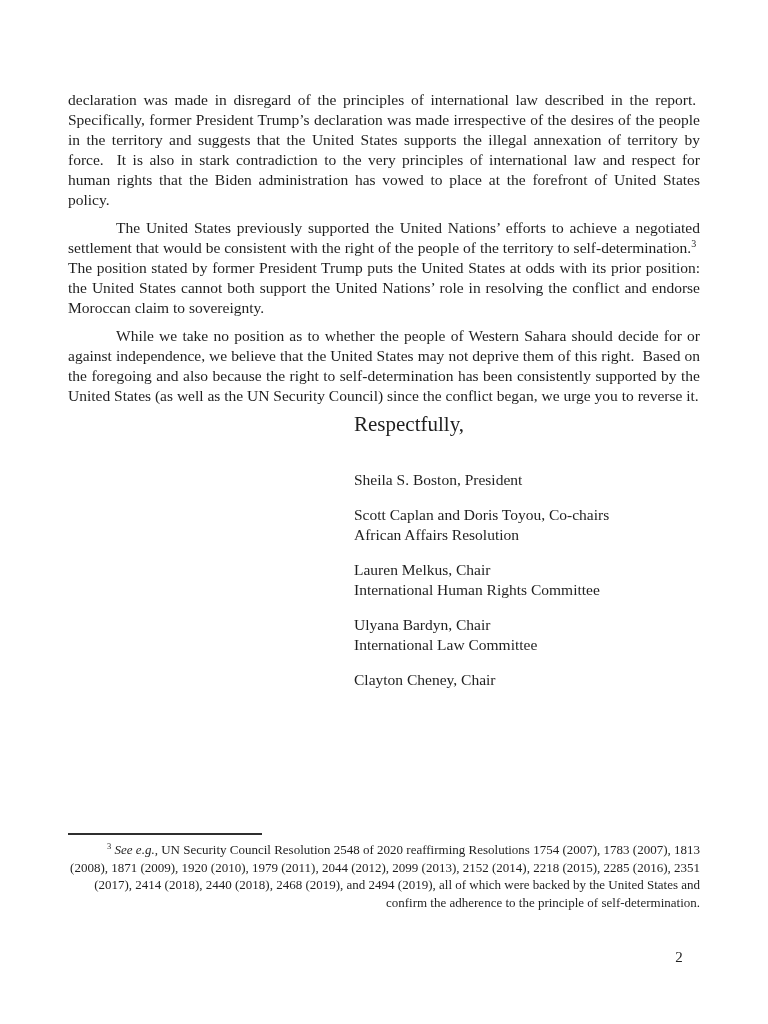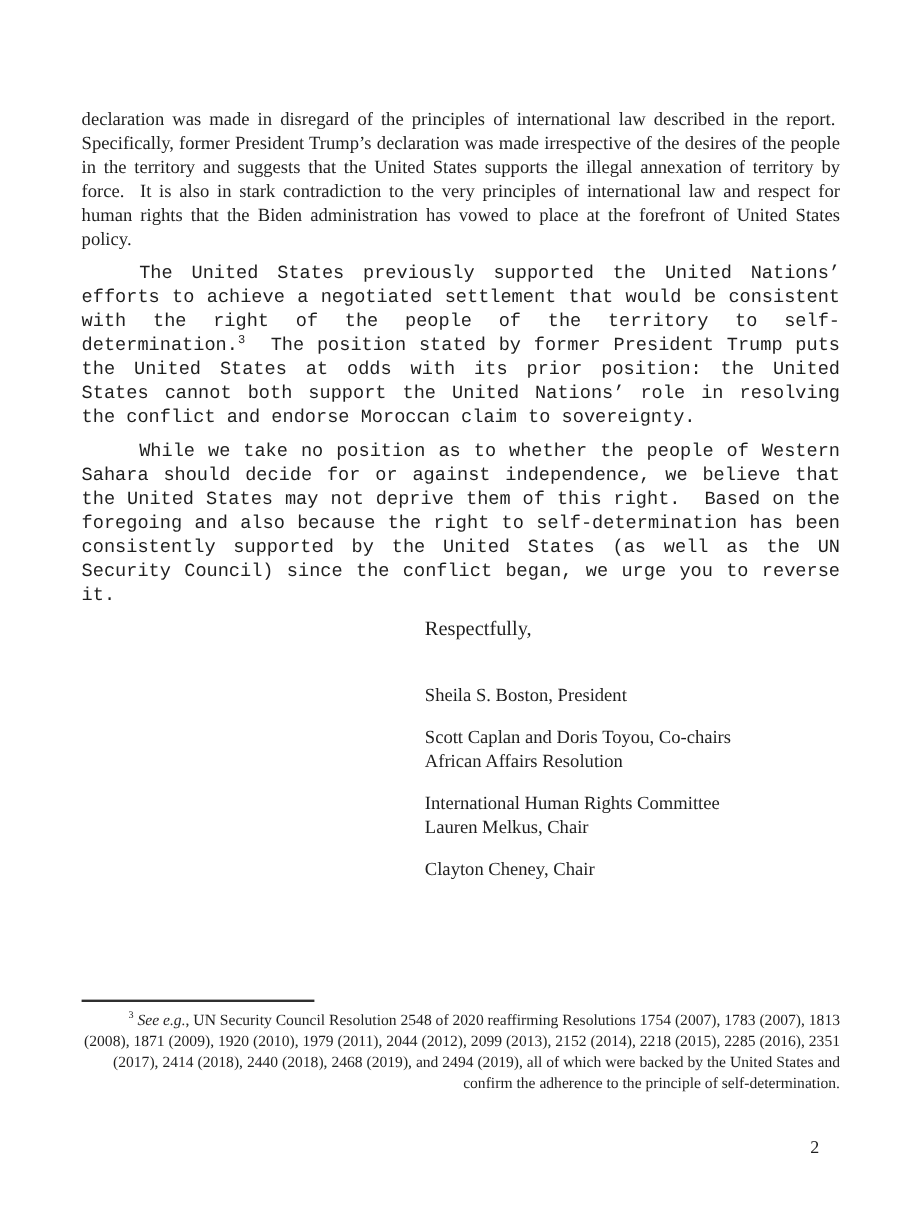--- a/index.html
+++ b/index.html
@@ -23,25 +23,24 @@
     width: 632px;
   }
   .para {
     margin: 0 0 8px 0;
     text-align: justify;
     font-size: 15.5px;
     line-height: 20px;
   }
   .para.indent {
     text-indent: 48px;
-    font-family: Liberation Mono, monospace;
   }
   .closing {
     margin: 0 0 36px 286px;
-    font-size: 17px;
+    font-size: 21px;
     line-height: 20px;
   }
   .sig-group {
     margin: 15px 0 14px 286px;
     font-size: 15.5px;
     line-height: 20px;
   }
   .fn-ref {
     font-size: 10px;
     vertical-align: super;
@@ -101,24 +100,28 @@
     <div class="sig-group">
       <div>Sheila S. Boston, President</div>
     </div>
 
     <div class="sig-group">
       <div>Scott Caplan and Doris Toyou, Co-chairs</div>
       <div>African Affairs Resolution</div>
     </div>
 
     <div class="sig-group">
+      <div>Lauren Melkus, Chair</div>
       <div>International Human Rights Committee</div>
-      <div>Lauren Melkus, Chair</div>
     </div>
 
+    <div class="sig-group">
+      <div>Ulyana Bardyn, Chair</div>
+      <div>International Law Committee</div>
+    </div>
 
     <div class="sig-group">
       <div>Clayton Cheney, Chair</div>
     </div>
 
   </div>
 
   <div class="footnote-area">
     <div class="fn-sep"></div>
     <p class="footnote"><sup class="fn-marker">3</sup> <span class="fn-lead">See e.g.</span><span>, UN Security Council Resolution 2548 of 2020 reaffirming Resolutions 1754 (2007), 1783 (2007), 1813 (2008), 1871 (2009), 1920 (2010), 1979 (2011), 2044 (2012), 2099 (2013), 2152 (2014), 2218 (2015), 2285 (2016), 2351 (2017), 2414 (2018), 2440 (2018), 2468 (2019), and 2494 (2019), all of which were backed by the United States and confirm the adherence to the principle of self-determination.</span></p>

